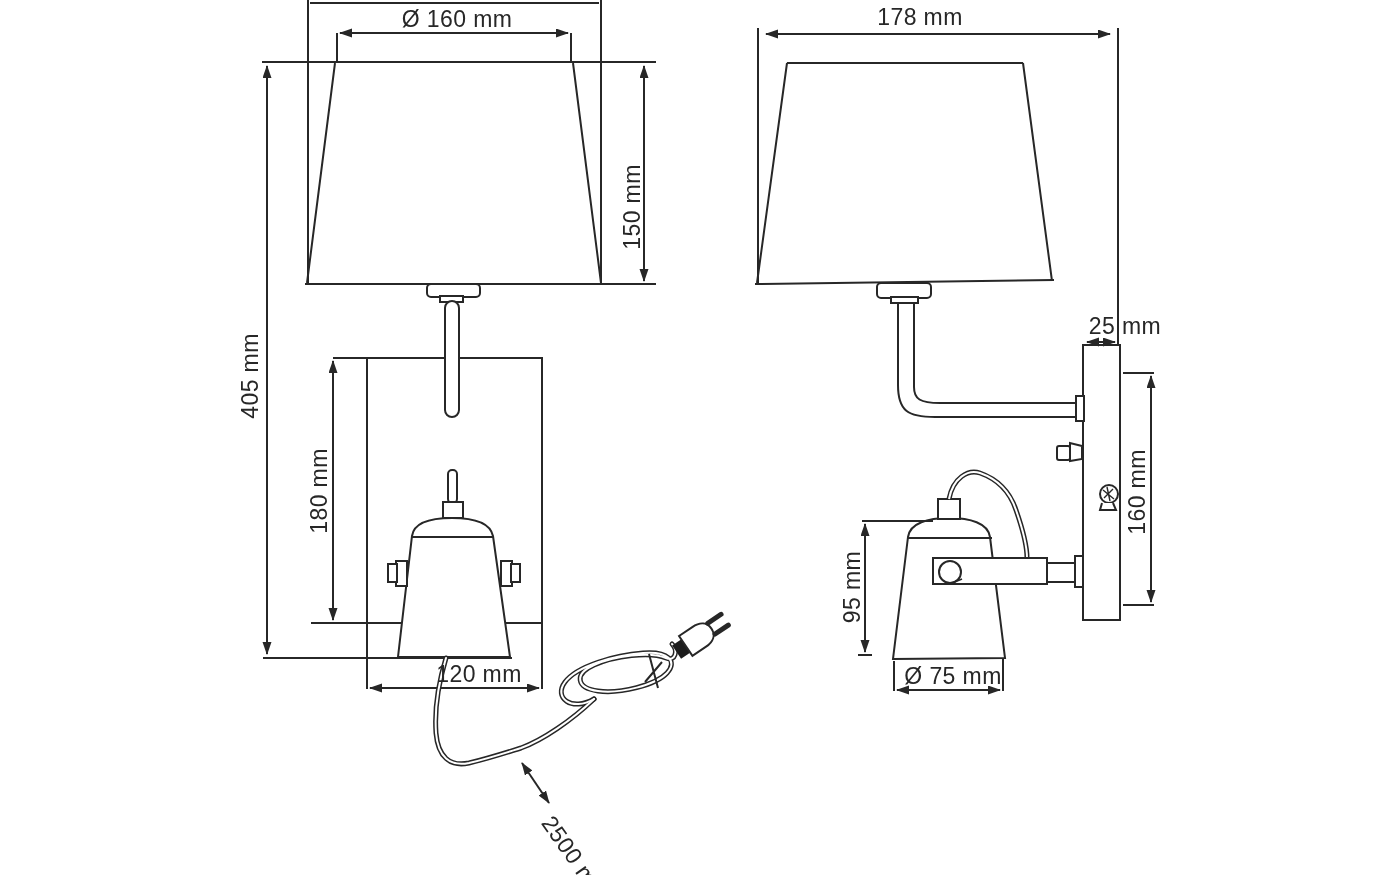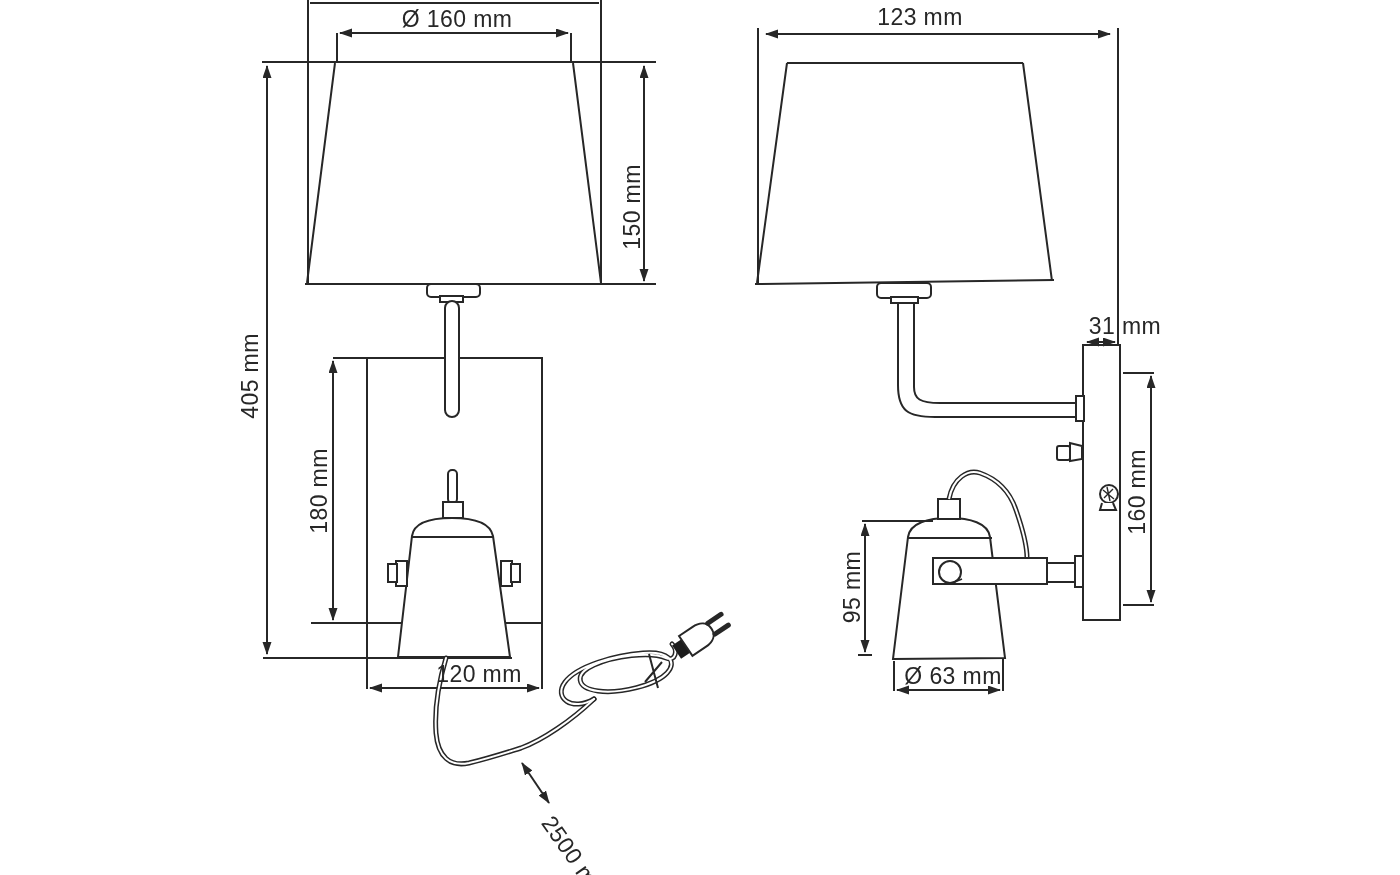--- a/index.html
+++ b/index.html
@@ -156,24 +156,24 @@
   <div class="dim center" style="left:457px;top:19px;">Ø 160 mm</div>
 
   <div class="dim vert" style="left:632px;top:207px;">150 mm</div>
 
   <div class="dim vert" style="left:250px;top:376px;">405 mm</div>
 
   <div class="dim vert" style="left:319px;top:491px;">180 mm</div>
 
   <div class="dim center" style="left:447px;top:674px;margin-left:32px;">120 mm</div>
 
-  <div class="dim center" style="left:920px;top:17px;">123 mm</div>
+  <div class="dim center" style="left:920px;top:17px;">178 mm</div>
 
-  <div class="dim center" style="left:1125px;top:326px;">31 mm</div>
+  <div class="dim center" style="left:1125px;top:326px;">25 mm</div>
 
   <div class="dim vert" style="left:1137px;top:492px;">160 mm</div>
 
   <div class="dim vert" style="left:852px;top:587px;">95 mm</div>
 
-  <div class="dim center" style="left:953px;top:676px;">Ø 63 mm</div>
+  <div class="dim center" style="left:953px;top:676px;">Ø 75 mm</div>
 
   <div class="dim diag" style="left:556px;top:812px;">2500 mm</div>
 </div>
 
 </body></html>

